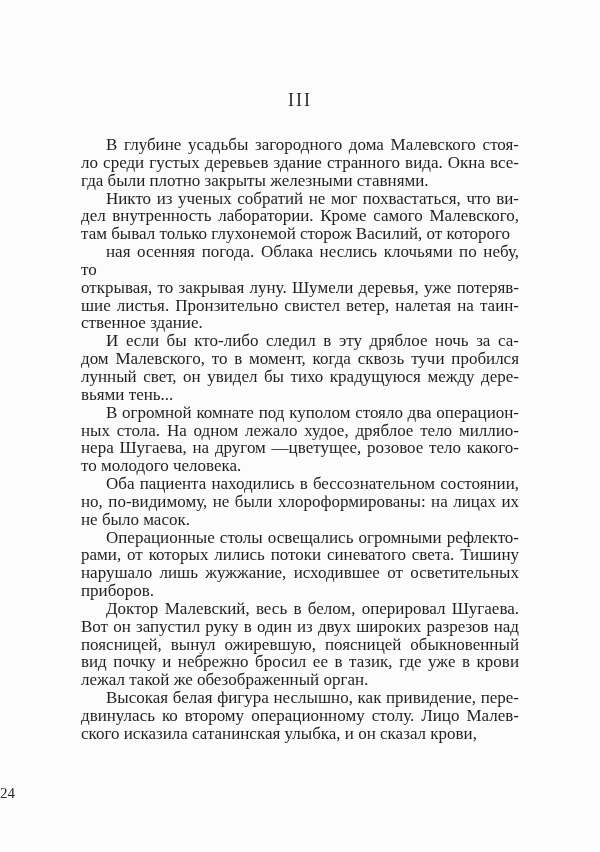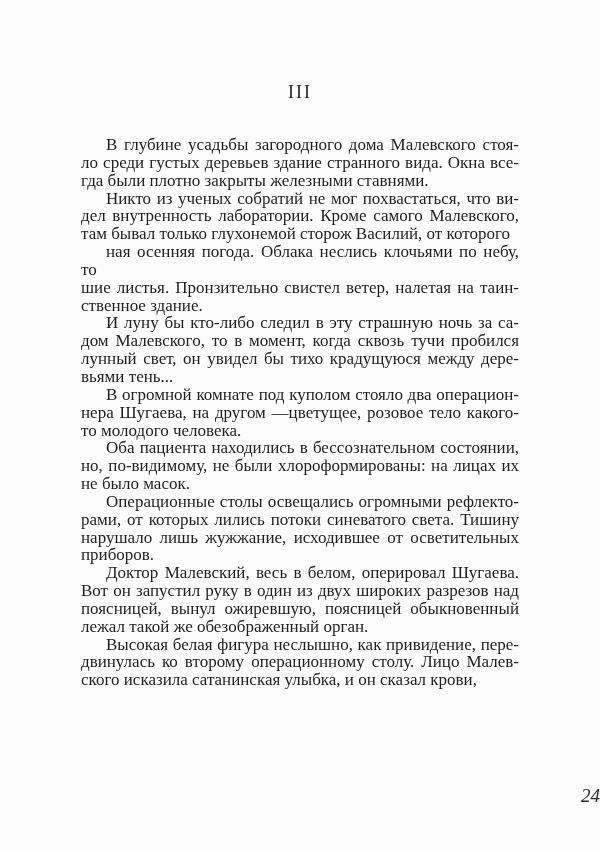--- a/index.html
+++ b/index.html
@@ -15,21 +15,21 @@
     overflow: hidden;
   }
   .page {
     position: relative;
     width: 600px;
     height: 852px;
     background: #fcfcfc;
   }
   .chapter-heading {
     position: absolute;
-    top: 82px;
+    top: 90px;
     left: 0;
     width: 600px;
     text-align: center;
     font-size: 18px;
     letter-spacing: 2px;
     color: #2a2a2a;
   }
   .text-block {
     position: absolute;
     top: 136px;
@@ -51,24 +51,23 @@
     text-indent: 25px;
   }
   .para .line:last-child {
     text-align-last: left;
   }
   .page-number {
     position: absolute;
     top: 785px;
     left: 0;
     width: 600px;
-    text-align: right;
-    font-size: 19px;
+    text-align: left;
+    font-size: 15px;
     color: #2a2a2a;
-    font-style: italic;
   }
 </style>
 </head>
 <body>
 
 <div class="page">
   <div class="chapter-heading">III</div>
 
   <div class="text-block">
       <div class="para">
@@ -76,49 +75,52 @@
         <div class="line">ло среди густых деревьев здание странного вида. Окна все-</div>
         <div class="line">гда были плотно закрыты железными ставнями.</div>
       </div>
       <div class="para">
         <div class="line">Никто из ученых собратий не мог похвастаться, что ви-</div>
         <div class="line">дел внутренность лаборатории. Кроме самого Малевского,</div>
         <div class="line">там бывал только глухонемой сторож Василий, от которого</div>
       </div>
       <div class="para">
         <div class="line">ная осенняя погода. Облака неслись клочьями по небу, то</div>
+        <div class="line">открывая, то закрывая луну. Шумели деревья, уже потеряв-</div>
         <div class="line">шие листья. Пронзительно свистел ветер, налетая на таин-</div>
         <div class="line">ственное здание.</div>
       </div>
       <div class="para">
-        <div class="line">И луну бы кто-либо следил в эту страшную ночь за са-</div>
+        <div class="line">И если бы кто-либо следил в эту дряблое ночь за са-</div>
         <div class="line">дом Малевского, то в момент, когда сквозь тучи пробился</div>
         <div class="line">лунный свет, он увидел бы тихо крадущуюся между дере-</div>
         <div class="line">вьями тень...</div>
       </div>
       <div class="para">
         <div class="line">В огромной комнате под куполом стояло два операцион-</div>
+        <div class="line">ных стола. На одном лежало худое, дряблое тело миллио-</div>
         <div class="line">нера Шугаева, на другом —цветущее, розовое тело какого-</div>
         <div class="line">то молодого человека.</div>
       </div>
       <div class="para">
         <div class="line">Оба пациента находились в бессознательном состоянии,</div>
         <div class="line">но, по-видимому, не были хлороформированы: на лицах их</div>
         <div class="line">не было масок.</div>
       </div>
       <div class="para">
         <div class="line">Операционные столы освещались огромными рефлекто-</div>
         <div class="line">рами, от которых лились потоки синеватого света. Тишину</div>
         <div class="line">нарушало лишь жужжание, исходившее от осветительных</div>
         <div class="line">приборов.</div>
       </div>
       <div class="para">
         <div class="line">Доктор Малевский, весь в белом, оперировал Шугаева.</div>
         <div class="line">Вот он запустил руку в один из двух широких разрезов над</div>
         <div class="line">поясницей, вынул ожиревшую, поясницей обыкновенный</div>
+        <div class="line">вид почку и небрежно бросил ее в тазик, где уже в крови</div>
         <div class="line">лежал такой же обезображенный орган.</div>
       </div>
       <div class="para">
         <div class="line">Высокая белая фигура неслышно, как привидение, пере-</div>
         <div class="line">двинулась ко второму операционному столу. Лицо Малев-</div>
         <div class="line">ского исказила сатанинская улыбка, и он сказал крови,</div>
       </div>
     </div>
 
   <div class="page-number">24</div>

